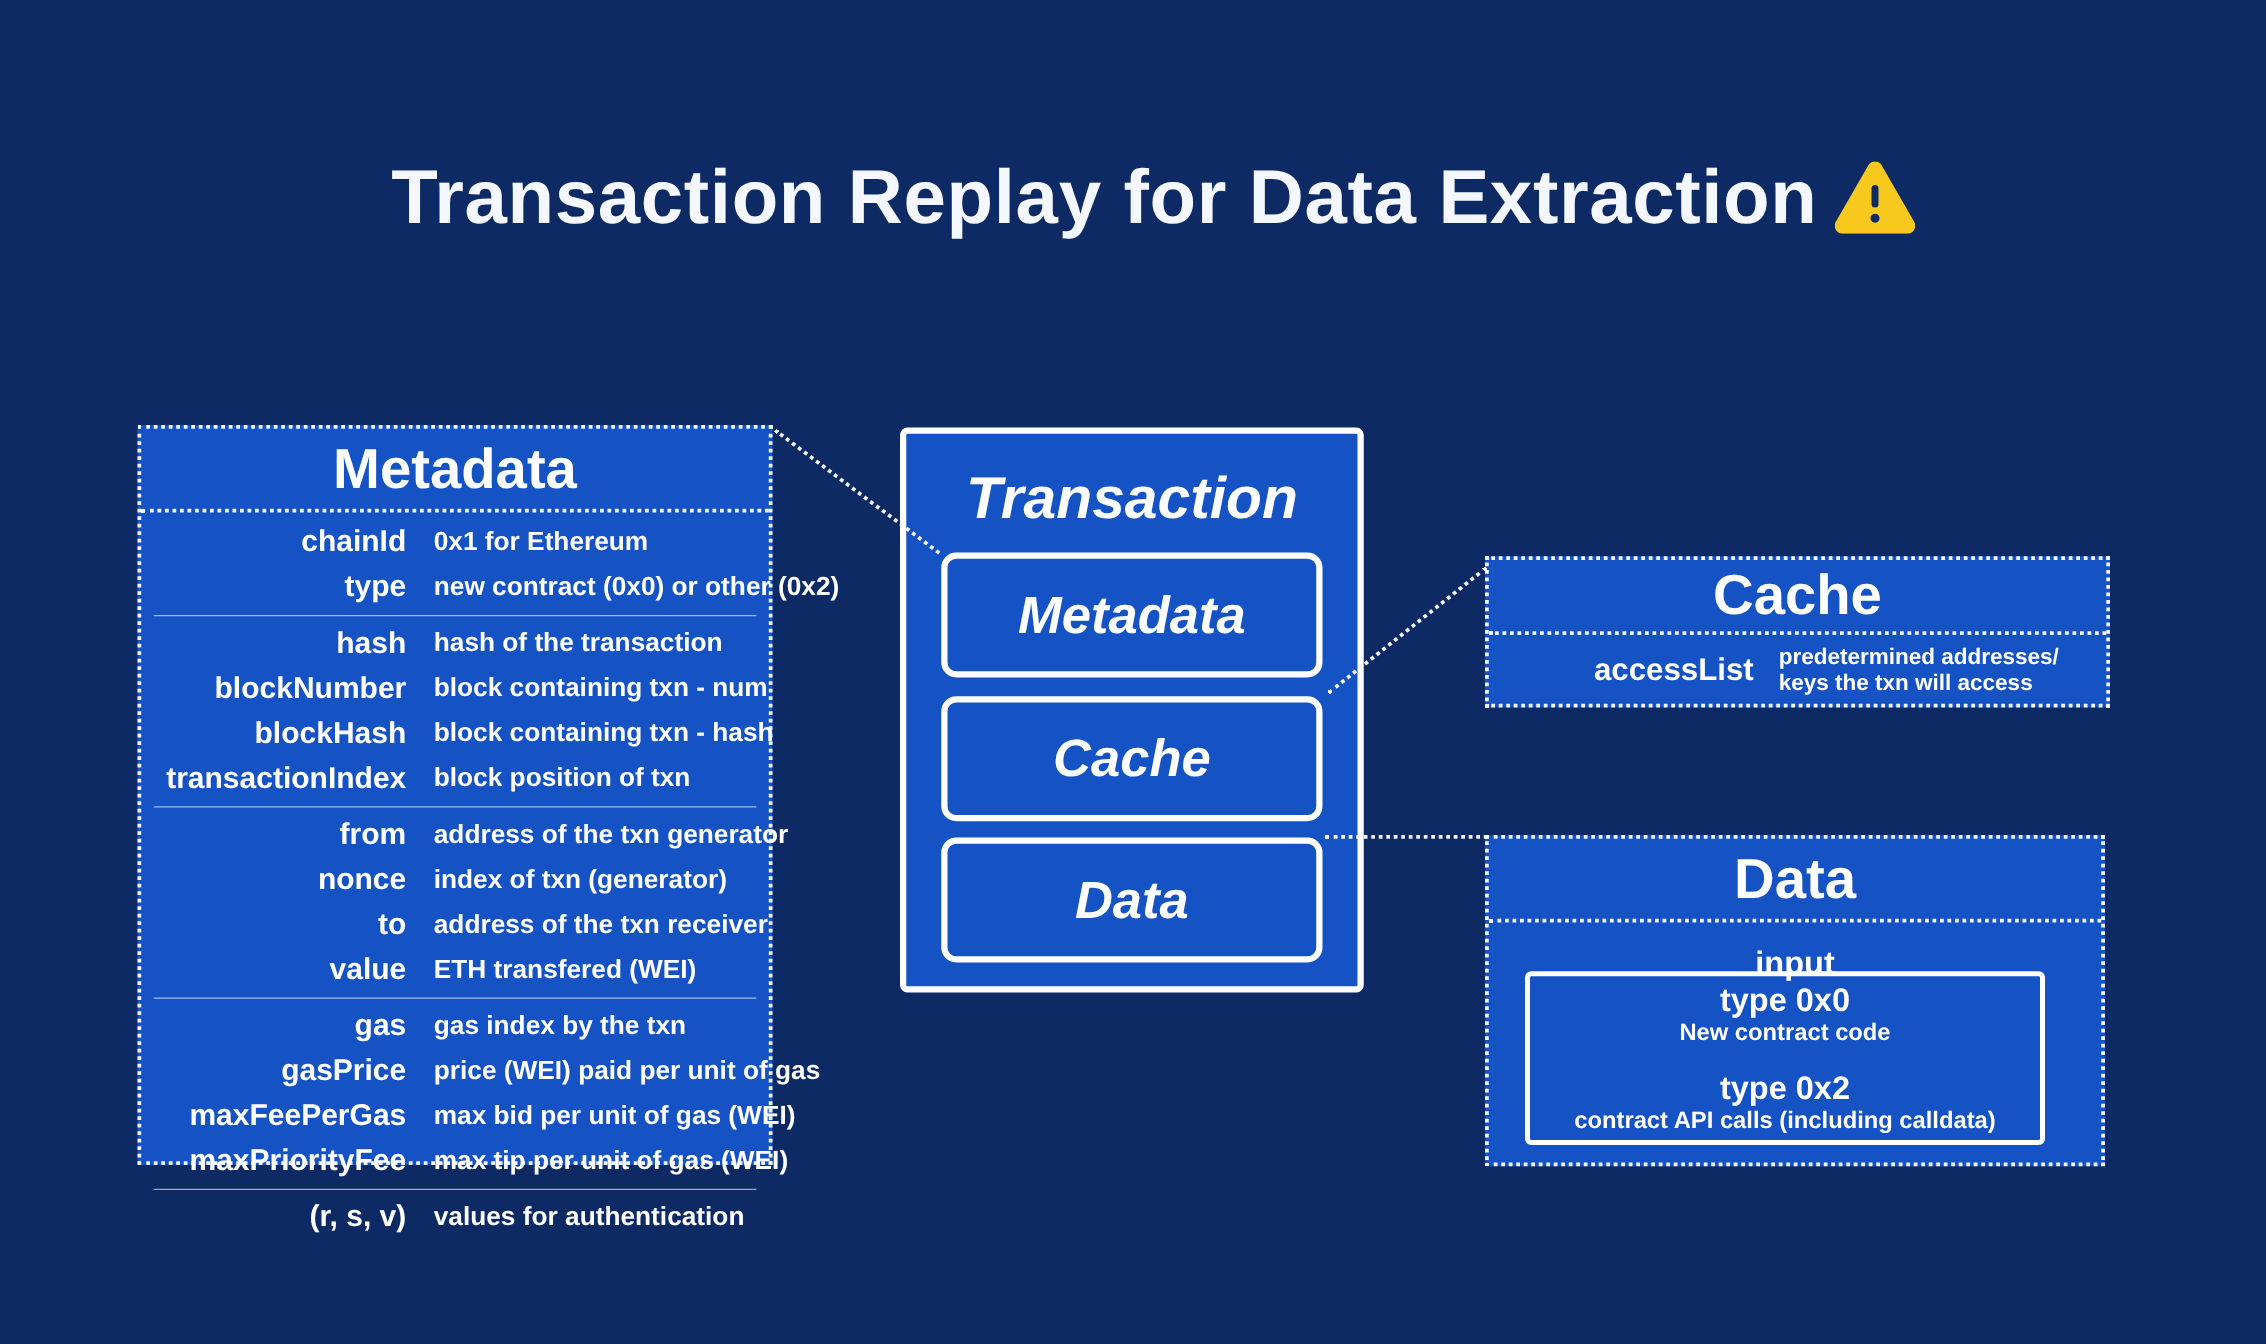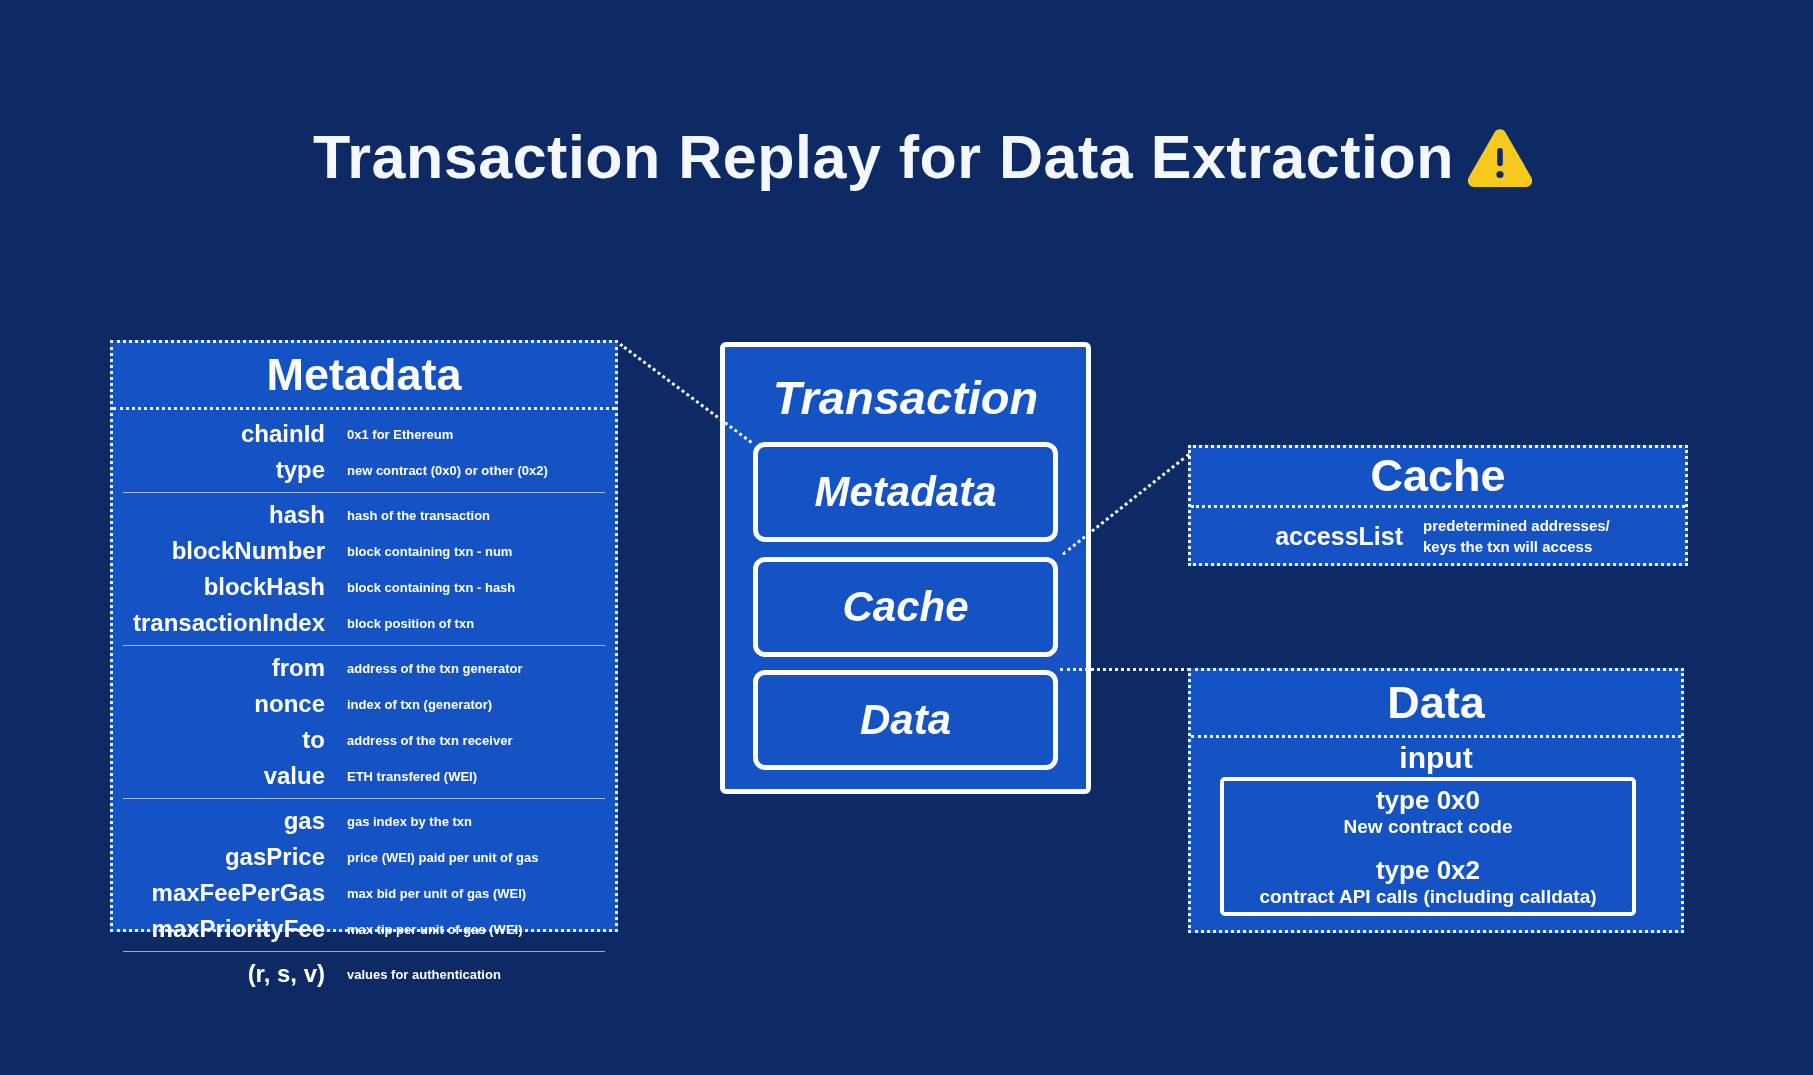--- a/index.html
+++ b/index.html
@@ -33,21 +33,21 @@
 
   
   .metadata-panel { left: 110px; top: 340px; width: 508px; height: 592px; }
   .metadata-panel .panel-header { font-size: 45px; height: 67px; line-height: 64px; }
   .metadata-rows { padding: 6px 0 0 0; }
   .m-row {
     display: grid; grid-template-columns: 212px 1fr; column-gap: 22px;
     align-items: center; padding: 4px 0; min-height: 31px;
   }
   .m-field { text-align: right; font-size: 24px; font-weight: 700; white-space: nowrap; }
-  .m-desc  { text-align: left; font-size: 13px; font-weight: 700; white-space: nowrap; }
+  .m-desc  { text-align: left; font-size: 21px; font-weight: 700; white-space: nowrap; }
   .group-sep {
     height: 0; border-top: 1.5px solid rgba(255,255,255,0.6);
     margin: 4px 10px;
   }
 
   
   .transaction-panel {
     left: 720px; top: 342px; width: 371px; height: 452px;
     border: 5px solid #ffffff; border-radius: 6px; font-style: italic;
   }
@@ -67,26 +67,26 @@
   .inner-data     { top: 323px; }
 
   
   .cache-panel { left: 1188px; top: 445px; width: 500px; height: 121px; }
   .cache-panel .panel-header { font-size: 45px; height: 60px; line-height: 56px; }
   .c-row {
     display: grid; grid-template-columns: 212px 1fr; column-gap: 20px;
     align-items: center; height: 52px; margin-top: 2px;
   }
   .c-field { text-align: right; font-size: 25px; font-weight: 700; }
-  .c-desc  { font-size: 15px; font-weight: 700; line-height: 21px; }
+  .c-desc  { font-size: 18px; font-weight: 700; line-height: 21px; }
 
   
   .data-panel { left: 1188px; top: 668px; width: 496px; height: 265px; }
   .data-panel .panel-header { font-size: 45px; height: 67px; line-height: 63px; }
-  .input-label { text-align: center; font-size: 30px; font-weight: 700; margin-top: 3px; }
+  .input-label { text-align: center; font-size: 26px; font-weight: 700; margin-top: 17px; }
   .types-box {
     position: absolute; left: 29px; top: 106px; width: 416px; height: 139px;
     border: 4px solid #ffffff; border-radius: 5px;
     display: flex; flex-direction: column; align-items: center; justify-content: center;
   }
   .type-name { font-size: 26px; font-weight: 700; line-height: 30px; }
   .type-desc { font-size: 19px; font-weight: 700; line-height: 23px; }
   .type-gap { height: 17px; }
   .types-box .type-block { text-align: center; }
 

